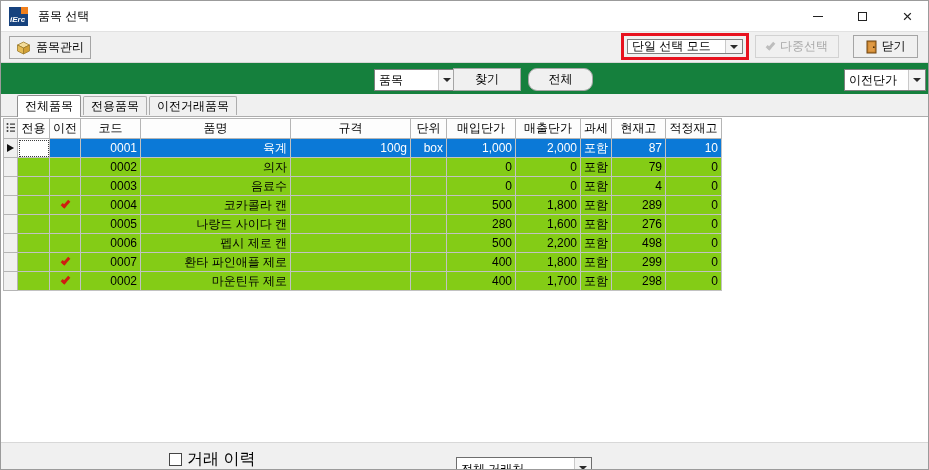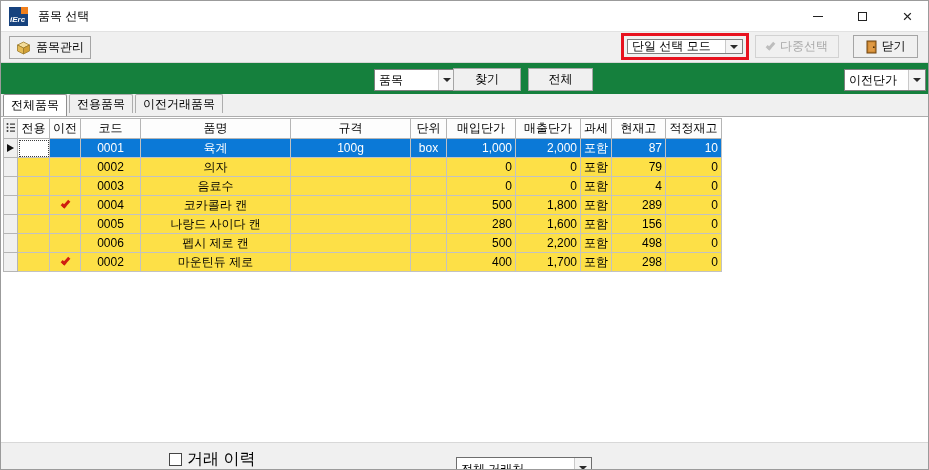--- a/index.html
+++ b/index.html
@@ -18,21 +18,21 @@
   .glyph-max { width:9px; height:9px; border:1px solid #222; display:block; }
   .glyph-close { font-size:17px; color:#222; line-height:1; }
 
   
   .toolbar1 { position:absolute; left:0; top:30px; width:100%; height:31px; background:#f0f0f0; border-top:1px solid #e2e2e2;padding-left:40px; }
   .toolbar2 { position:absolute; left:0; top:61px; width:100%; height:32px; background:#15803d; border-top:1px solid #d6d6d6; }
   .btn { position:absolute; background:#f0f0f0; border:1px solid #a5a5a5; font-size:12px; color:#000;
          display:flex; align-items:center; justify-content:center; gap:5px; }
   .btn-manage { left:8px; top:4px; width:82px; height:23px; }
   .btn-find   { left:452px; top:5px; width:68px; height:23px; }
-  .btn-all    { left:527px; top:5px; width:65px; height:23px; }
+  .btn-all    { left:527px; top:5px; width:65px; height:23px;border-radius:9px; }
   .btn-multi  { left:754px; top:3px; width:84px; height:23px; border-color:#d2d2d2; color:#a8a8a8; }
   .btn-close  { left:852px; top:3px; width:65px; height:23px; }
 
   .red-highlight { position:absolute; left:620px; top:1px; width:128px; height:27px; border:3px solid #e8121f; background:transparent; }
 
   
   .combo { position:absolute; background:#fff; border:1px solid #7f7f7f; display:flex; align-items:center; }
   .combo-text { flex:1; font-size:12px; padding-left:4px; color:#000; white-space:nowrap; overflow:hidden; }
   .combo-btn { width:17px; height:100%; display:flex; align-items:center; justify-content:center; background:#f4f4f4; border-left:1px solid #c9c9c9; }
   .arr-down { width:0; height:0; border-left:4px solid transparent; border-right:4px solid transparent; border-top:4px solid #2b2b2b; display:block; }
@@ -49,33 +49,33 @@
   .cb-registered { left:170px; top:68px; }
   .cb-history { left:168px; top:447px; }
 
   .vsep { position:absolute; left:160px; top:64px; width:1px; height:25px; background:#c6c6c6; }
   .search-input { position:absolute; left:241px; top:67px; width:129px; height:22px; background:#fbf5e4;
         border:1px solid #8a8a8a; font-size:12px; padding:0 4px; }
   .lbl-price { position:absolute; left:787px; top:61px; height:32px; line-height:32px; font-size:12px; color:#000; }
 
   
   .tabstrip { position:absolute; left:0; top:93px; width:100%; height:23px; background:#f0f0f0;
-        border-bottom:1px solid #adadad; display:flex; align-items:flex-start; padding-left:2px; }
+        border-bottom:1px solid #adadad; display:flex; align-items:center; padding-left:16px; }
   .tab { font-size:12px; text-align:center; border:1px solid #adadad; border-bottom:none;
         border-radius:2px 2px 0 0; background:#f0f0f0; height:19px; line-height:18px; padding:0 7px; margin-right:2px; }
   .tab.active { background:#fff; height:22px; line-height:21px; margin-bottom:-1px; border-color:#8f8f8f; }
 
   
   .grid-area { position:absolute; left:1px; top:116px; width:927px; height:325px; background:#fff; }
-  table.grid { position:absolute; left:1px; top:1px; border-collapse:collapse; table-layout:fixed; background:#fde047;padding-left:24px; }
+  table.grid { position:absolute; left:1px; top:1px; border-collapse:collapse; table-layout:fixed; background:#84cc16;padding-left:24px; }
   table.grid th, table.grid td { border:1px solid #c2c2c2; font-size:12px; font-weight:normal;
         height:19px; padding:0 3px; overflow:hidden; white-space:nowrap; }
   table.grid th { height:20px; background:#fdfdfd; border-color:#b5b5b5; text-align:center; color:#000; }
   table.grid td.ind, table.grid th.ind { background:#f0f0f0; border-color:#b5b5b5; padding:0; text-align:center; }
-  td.al { text-align:center; } td.ar { text-align:right; } td.ac { text-align:center; }
+  td.al { text-align:right; } td.ar { text-align:right; } td.ac { text-align:center; }
   td.sel { background:#0b79d7; color:#fff; border-top:1px dotted #dd8f2d; border-bottom:1px dotted #dd8f2d; }
   td.focus-cell { background:#fff; outline:1px dotted #3c3c3c; outline-offset:-2px; }
   .tri-right { width:0; height:0; border-top:4px solid transparent; border-bottom:4px solid transparent;
         border-left:7px solid #111; display:inline-block; }
   .chk { display:inline-block; width:9px; height:5px; border-left:3px solid #cf1d10; border-bottom:3px solid #cf1d10;
         transform:rotate(-48deg); margin-bottom:3px; }
   .chk.gray { border-color:#bdbdbd; }
 
   
   .footer { position:absolute; left:0; top:441px; width:100%; height:29px; background:#f0f0f0; border-top:1px solid #d8d8d8; }
@@ -278,35 +278,49 @@
             <td class="ind"></td>
             <td></td>
             <td class="ac"></td>
             <td class="al">0005</td>
             <td class="al">나랑드 사이다 캔</td>
             <td class="al"></td>
             <td class="al"></td>
             <td class="ar">280</td>
             <td class="ar">1,600</td>
             <td class="al">포함</td>
-            <td class="ar">156</td>
+            <td class="ar">276</td>
             <td class="ar">0</td>
           </tr>
           <tr>
             <td class="ind"></td>
             <td></td>
             <td class="ac"></td>
             <td class="al">0006</td>
             <td class="al">펩시 제로 캔</td>
             <td class="al"></td>
             <td class="al"></td>
             <td class="ar">500</td>
             <td class="ar">2,200</td>
             <td class="al">포함</td>
             <td class="ar">498</td>
+            <td class="ar">0</td>
+          </tr>
+          <tr>
+            <td class="ind"></td>
+            <td></td>
+            <td class="ac"><span class="chk"></span></td>
+            <td class="al">0007</td>
+            <td class="al">환타 파인애플 제로</td>
+            <td class="al"></td>
+            <td class="al"></td>
+            <td class="ar">400</td>
+            <td class="ar">1,800</td>
+            <td class="al">포함</td>
+            <td class="ar">299</td>
             <td class="ar">0</td>
           </tr>
           <tr>
             <td class="ind"></td>
             <td></td>
             <td class="ac"><span class="chk"></span></td>
             <td class="al">0002</td>
             <td class="al">마운틴듀 제로</td>
             <td class="al"></td>
             <td class="al"></td>

